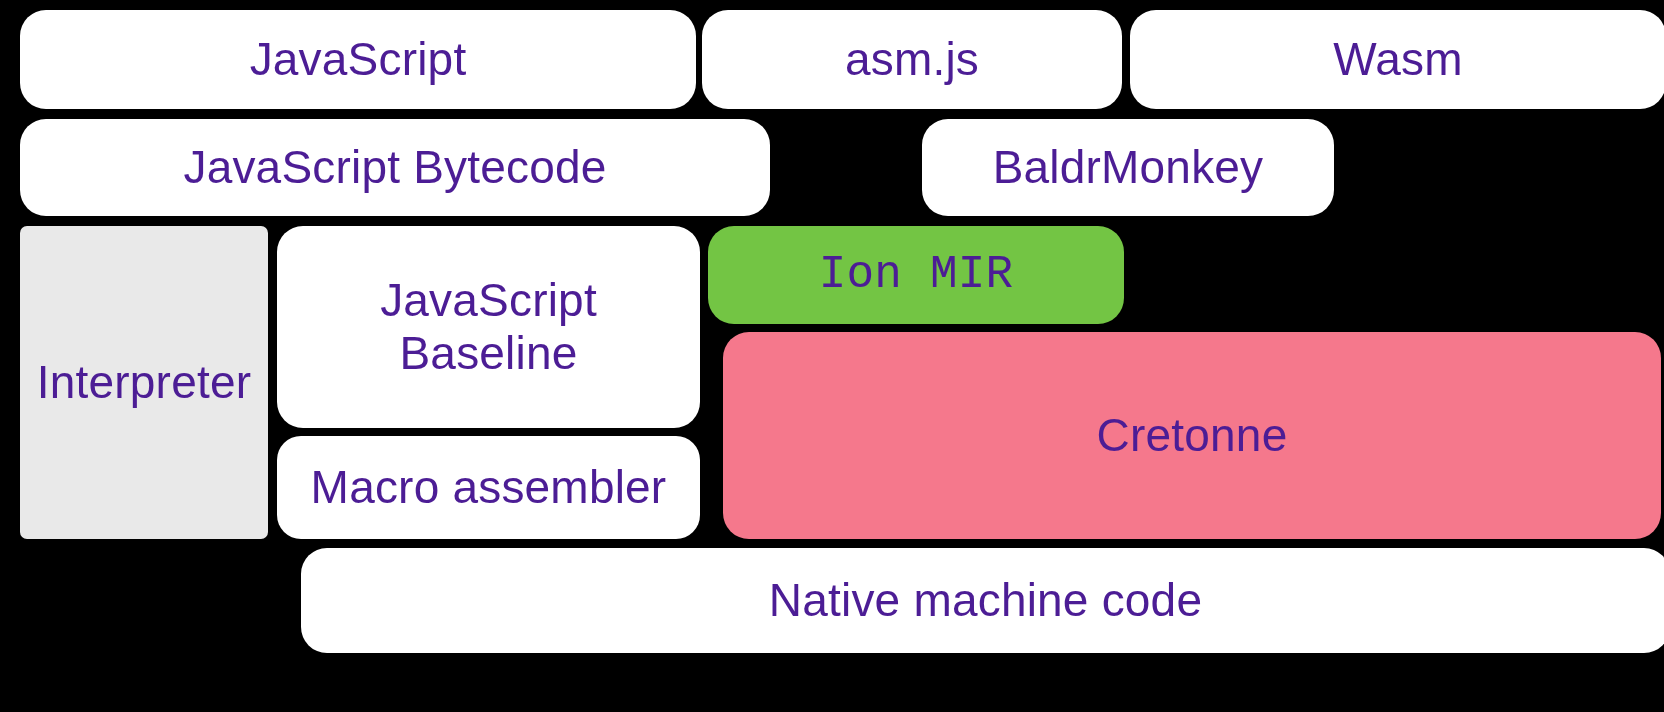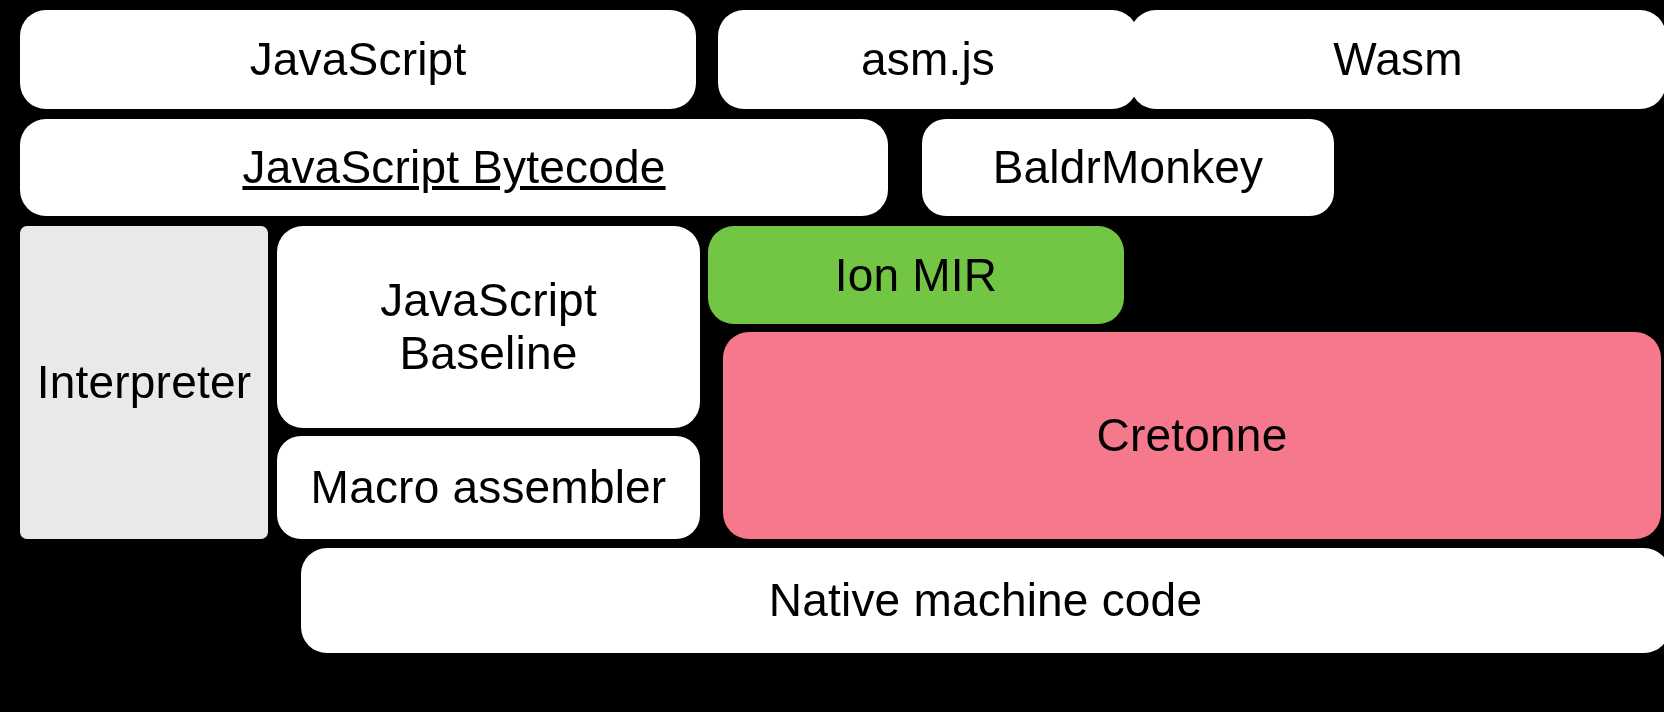--- a/index.html
+++ b/index.html
@@ -19,41 +19,41 @@
     overflow: hidden;
   }
   .node {
     position: absolute;
     box-sizing: border-box;
     border-radius: 26px;
     display: flex;
     align-items: center;
     justify-content: center;
     text-align: center;
-    color: #000000;
+    color: #4c1d95;
     font-size: 46px;
     font-weight: 400;
     line-height: 1.15;
     letter-spacing: 0.2px;
     white-space: pre-line;
     user-select: none;
   }
   .fill-white  { background: #ffffff; }
   .fill-gray   { background: #e9e9e9; }
-  .fill-green  { background: #73c544; }
+  .fill-green  { background: #73c544; font-family: Liberation Mono, monospace; }
   .fill-pink   { background: #f5788c; margin-left: 15px; }
 
   
   .n-javascript      { left: 20px;   top: 10px;  width: 676px; height: 99px; }
-  .n-asmjs           { left: 702px;  top: 10px;  width: 420px; height: 99px; margin-left: 16px; }
+  .n-asmjs           { left: 702px;  top: 10px;  width: 420px; height: 99px; }
   .n-wasm            { left: 1130px; top: 10px;  width: 536px; height: 99px; }
 
   
-  .n-js-bytecode     { left: 20px;   top: 119px; width: 868px; height: 97px; text-decoration: underline; }
-  .n-baldrmonkey     { left: 922px;  top: 119px; width: 412px; height: 97px; border-radius: 24px; }
+  .n-js-bytecode     { left: 20px;   top: 119px; width: 750px; height: 97px; }
+  .n-baldrmonkey     { left: 922px;  top: 119px; width: 412px; height: 97px; }
 
   
   .n-interpreter     { left: 20px;   top: 226px; width: 248px; height: 313px;
                        border-radius: 7px; }
   .n-js-baseline     { left: 277px;  top: 226px; width: 423px; height: 202px; }
   .n-macro-assembler { left: 277px;  top: 436px; width: 423px; height: 103px;
                        border-radius: 24px; }
   .n-ion-mir         { left: 708px;  top: 226px; width: 416px; height: 98px; }
   .n-cretonne        { left: 708px;  top: 332px; width: 938px; height: 207px; }
 

